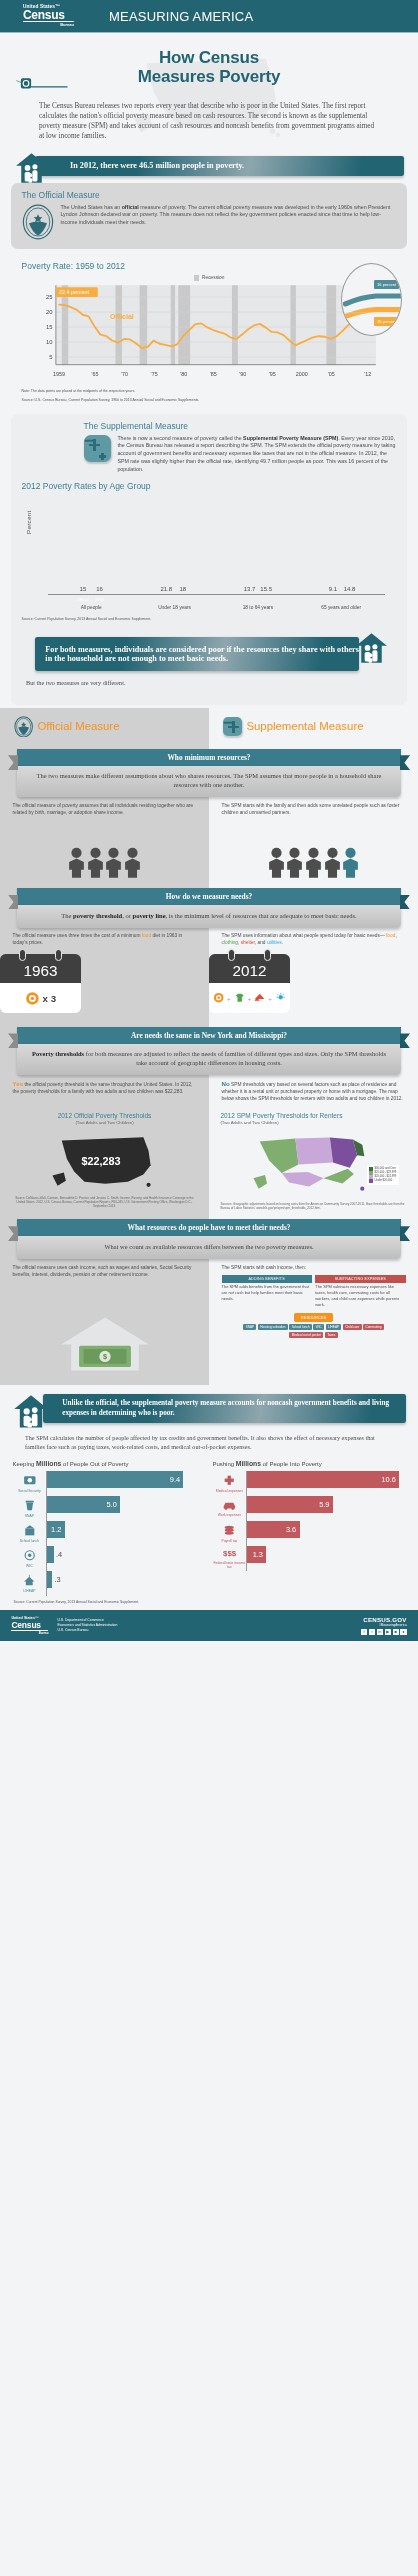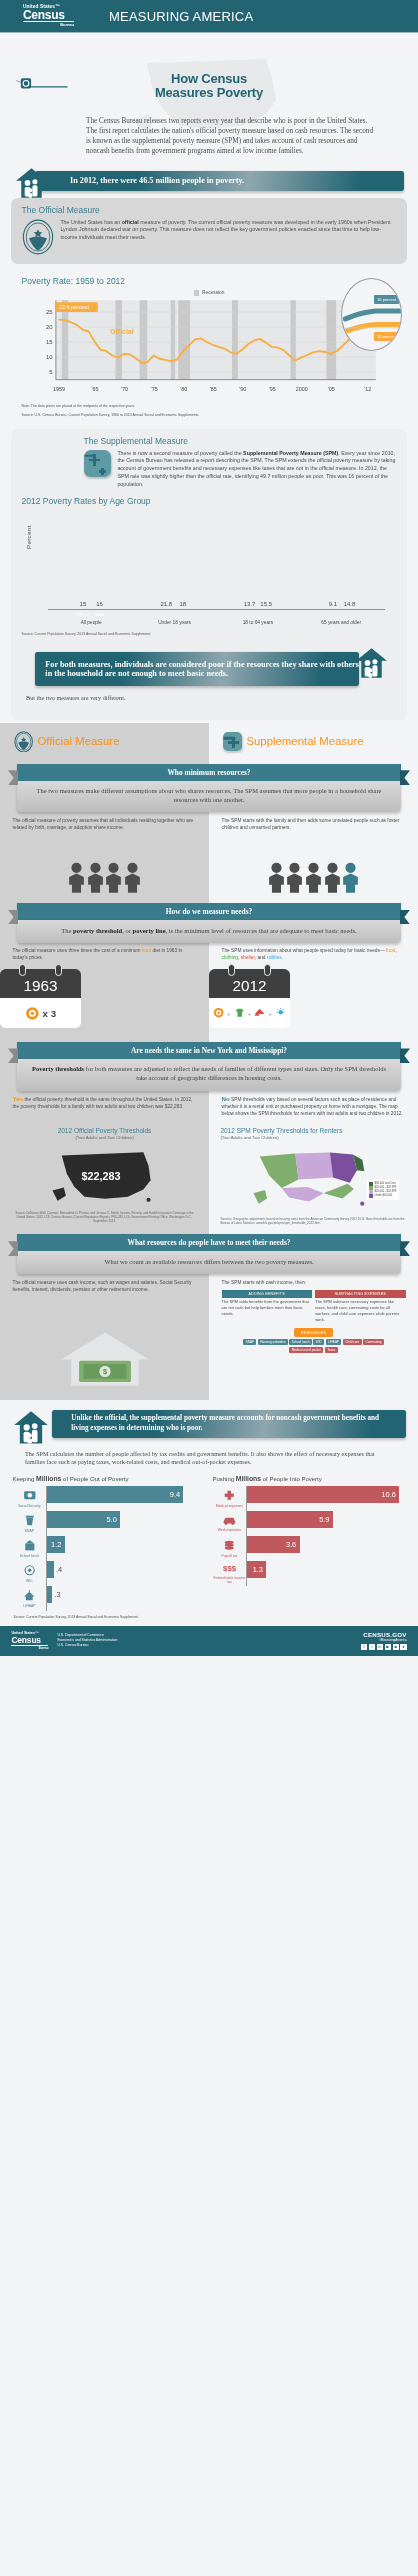--- a/index.html
+++ b/index.html
@@ -29,32 +29,32 @@
     color: #fff; font-size: 13px; font-weight: normal; letter-spacing: 0.2px;
   }
 
   
   .hero { position: relative; padding: 14.8px 0 5.7px; text-align: center; }
   .hero-map {
     position: absolute; left: 50%; top: 12.5px; transform: translateX(-50%);
     width: 170px; height: 97px; opacity: .5;
   }
   .hero h1 {
-    position: relative; color: #236473; font-size: 13px; line-height: 1.12;
-    font-weight: bold; letter-spacing: -0.2px; margin-top: 24px;
+    position: relative; color: #236473; font-size: 17px; line-height: 1.12;
+    font-weight: bold; letter-spacing: -0.2px;
   }
   .tape {
     position: absolute; left: 14.8px; top: 43px; width: 55px; height: 14.8px;
   }
 
   
   .intro {
     font-family: "Liberation Serif", serif;
     font-size: 7.2px; line-height: 1.42; color: #4c4c4c;
-    padding: 9px 39px 0 39px; position: relative; z-index: 2; margin-left: 47px;
+    padding: 9px 39px 0 39px; position: relative; z-index: 2;
   }
 
   
   .banner-wrap { position: relative; margin: 12.5px 0 0 0; height: 29.5px; }
   .banner {
     position: absolute; left: 35px; top: 2.3px; right: 13.6px; height: 19.3px;
     background: linear-gradient(100deg,#236473 0%,#236473 28%,#8ea6ae 58%,#236473 88%,#236473 100%);
     border-radius: 2.3px; display: flex; align-items: center;
     box-shadow: 0 1.7px 2.8px rgba(0,0,0,.22);
   }
@@ -202,21 +202,21 @@
   .yes { color:#f6921e; } .no { color:#3d7f91; }
   .subhead { background:#3a7b8c; color:#fff; font-size:3.7px; text-align:center; padding:1.7px 0; letter-spacing:0.2px; }
   .subhead.red { background:#c0504d; }
 
   
   .moneyhouse { padding: 5.7px 0 8px; display:flex; justify-content:center; }
 
   
   .bottom-banner-wrap { position:relative; height: 40px; margin-top: 5.7px; }
   .bottom-banner {
-    position:absolute; left:52px; right:12.5px; top:3.4px; min-height:27px;
+    position:absolute; left:43px; right:12.5px; top:3.4px; min-height:27px;
     background: linear-gradient(100deg,#236473 0%,#236473 30%,#8ea6ae 60%,#236473 90%);
     border-radius:2.3px; display:flex; align-items:center; box-shadow:0 1.7px 2.8px rgba(0,0,0,.22);
   }
   .bottom-banner span {
     font-family:"Liberation Serif",serif; color:#fff; font-weight:bold;
     font-size:7.2px; line-height:1.35; padding: 4.5px 8px 4.5px 19.3px;
   }
 
   .spm-para { font-family:"Liberation Serif",serif; font-size:6.2px; line-height:1.4; color:#4c4c4c; padding: 3.4px 25px 5.7px; }
 

